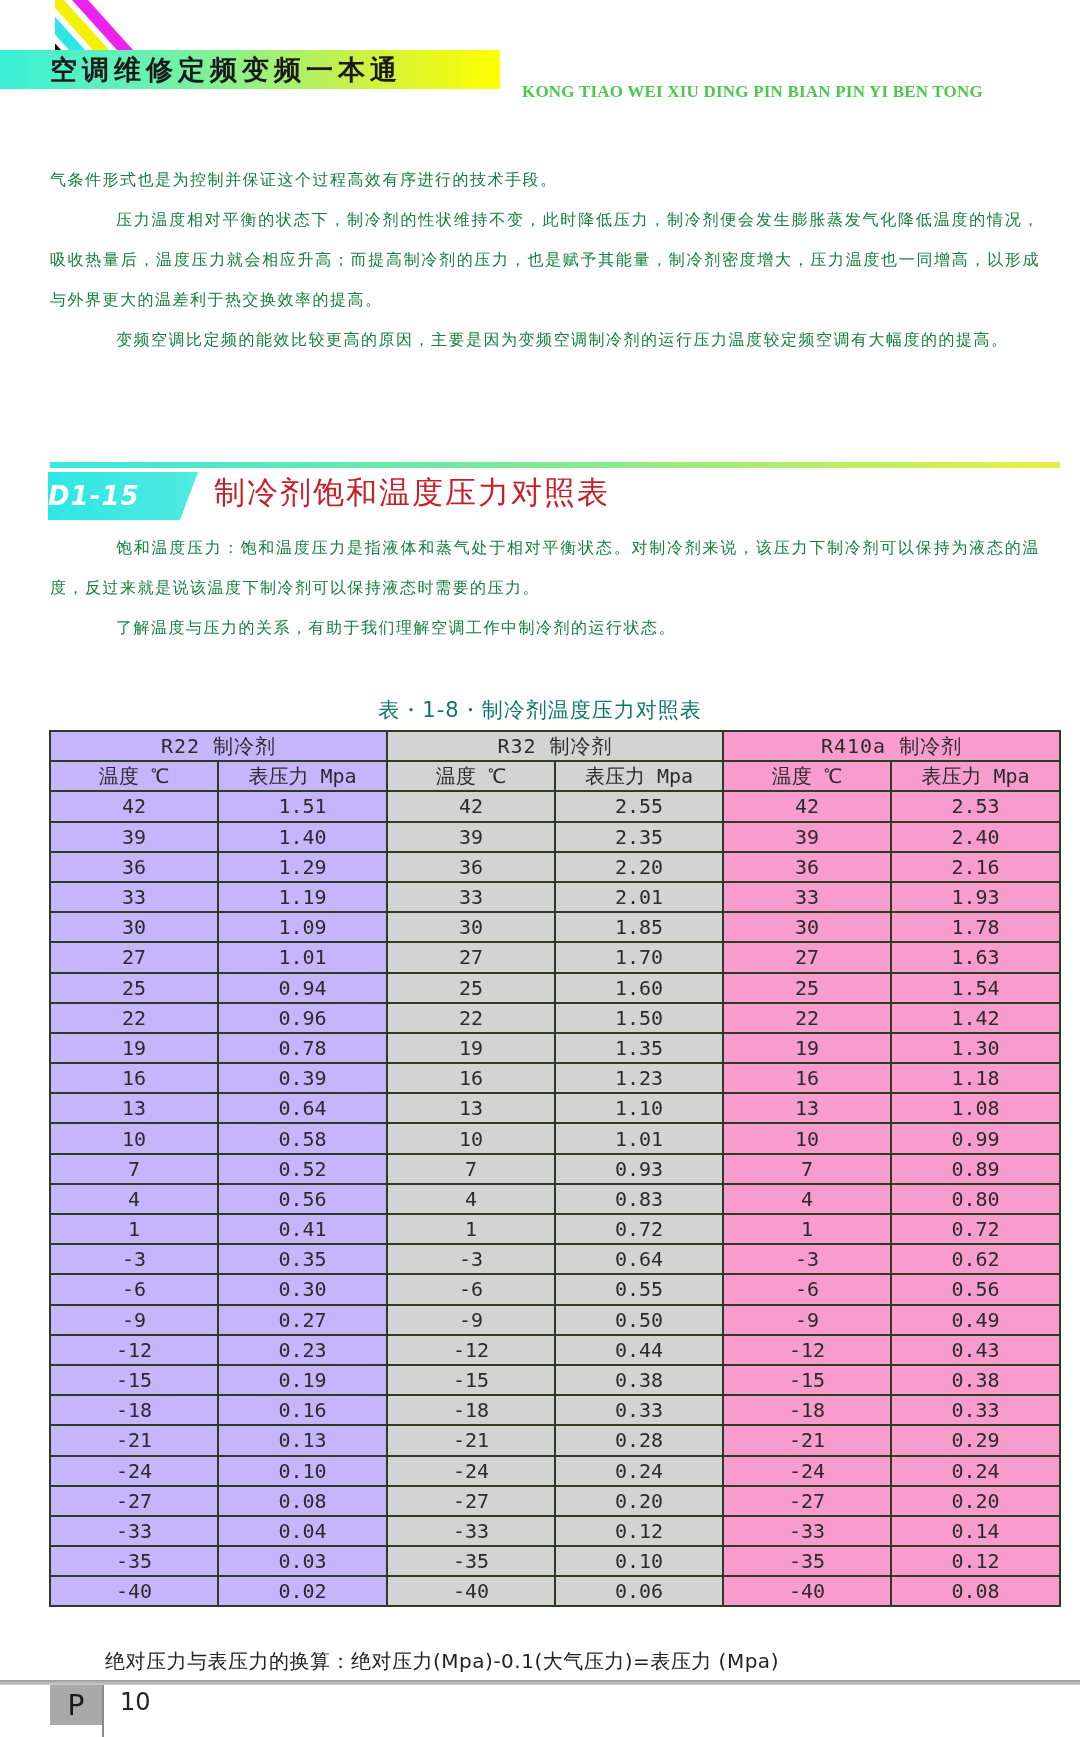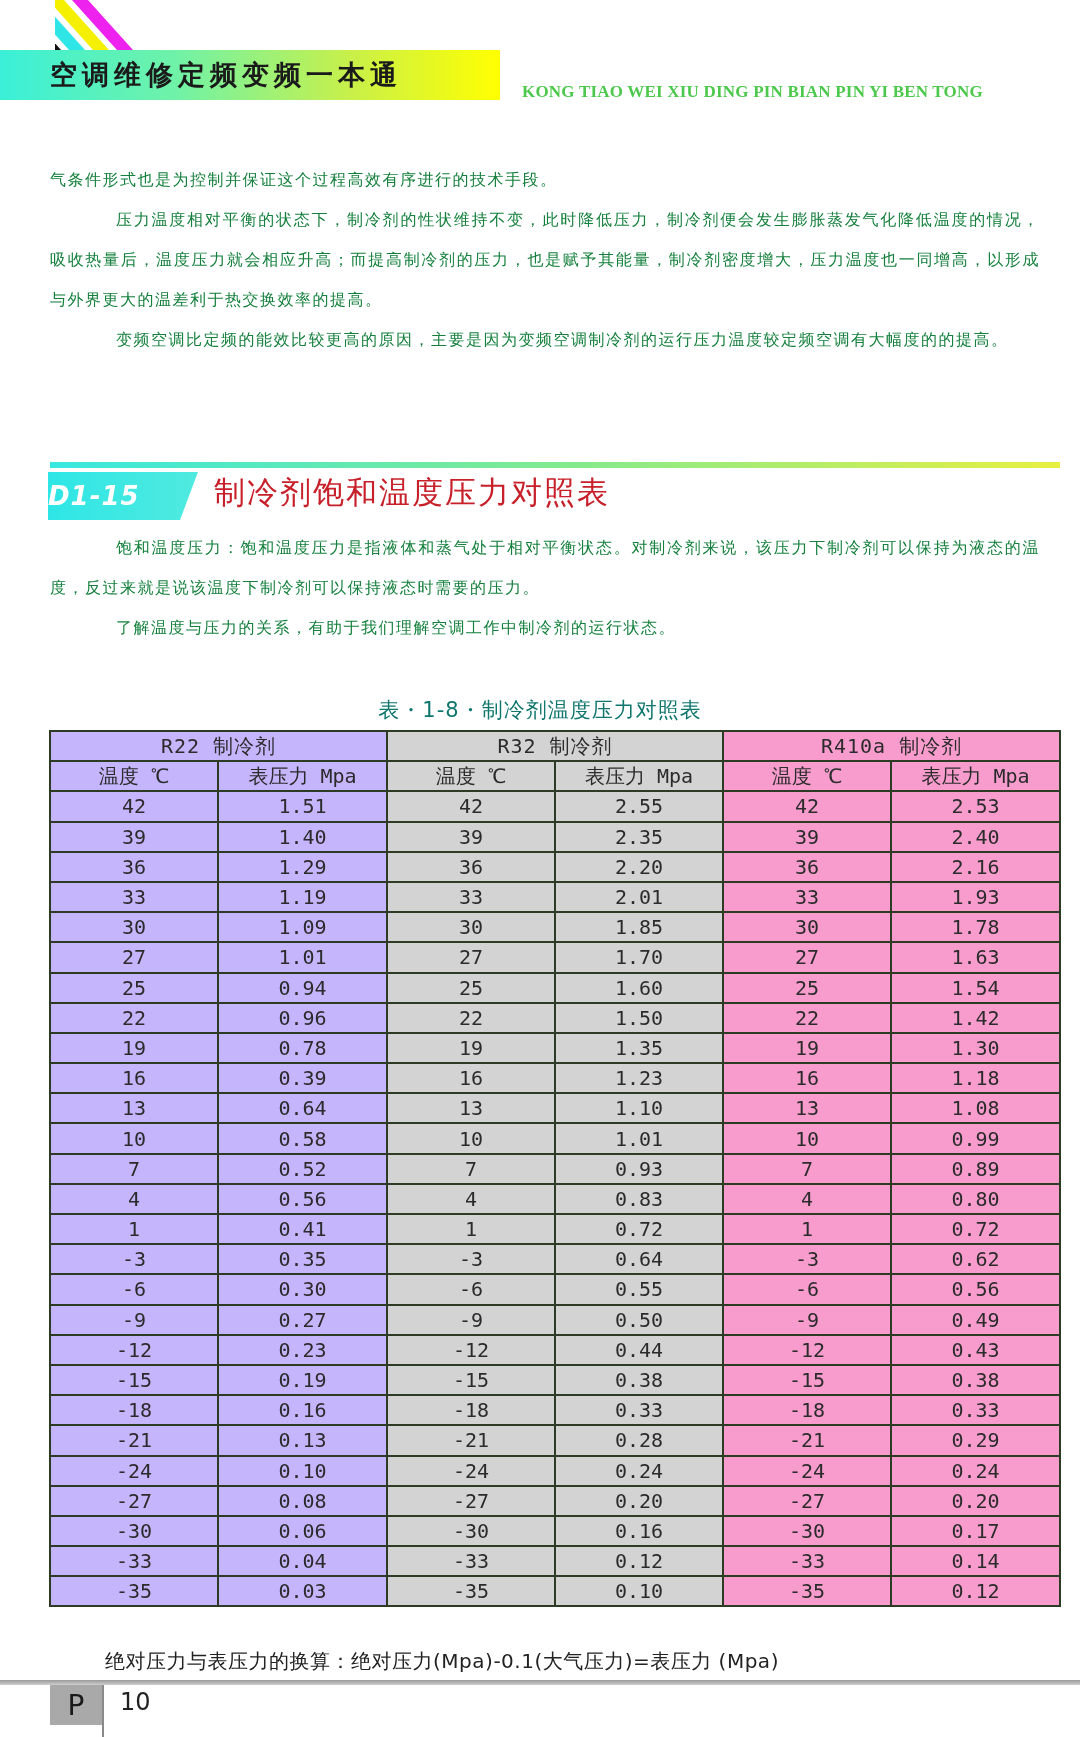--- a/index.html
+++ b/index.html
@@ -3,21 +3,21 @@
   <meta charset="utf-8">
   <style>
     * { box-sizing: border-box; margin: 0; padding: 0; }
     html, body { width: 1080px; height: 1737px; background: #ffffff; overflow: hidden; }
     body { position: relative; font-family: "DejaVu Sans", sans-serif; color: #1a1a1a; }
 
     
     .stripes { position: absolute; left: 55px; top: 0; width: 130px; height: 52px; overflow: hidden; }
     .stripe { position: absolute; top: -20px; width: 16px; height: 90px; transform: skewX(42deg); transform-origin: bottom left; }
     .header-bar {
-      position: absolute; left: 0; top: 50px; width: 500px; height: 50px;
+      position: absolute; left: 0; top: 50px; width: 500px; height: 39px;
       background: linear-gradient(90deg, #3af0d8 0%, #6ff2a8 35%, #c8f04a 70%, #ffff00 100%);
       display: flex; align-items: center; padding-left: 50px;
     }
     .header-title { font-family: "DejaVu Serif", serif; font-weight: bold; font-size: 27px; letter-spacing: 5px; color: #1a1a1a; }
     .header-pinyin {
       position: absolute; left: 522px; top: 82px;
       font-family: "Liberation Serif", serif; font-weight: bold; font-size: 17px;
       color: #4cc84c; letter-spacing: 0.2px; white-space: nowrap;
     }
 
@@ -309,43 +309,43 @@
         </tr>
         <tr>
           <td class="g">-27</td>
           <td class="g">0.08</td>
           <td class="s">-27</td>
           <td class="s">0.20</td>
           <td class="p">-27</td>
           <td class="p">0.20</td>
         </tr>
         <tr>
-          <td class="g">-30</td>
-          <td class="g">0.06</td>
-          <td class="s">-30</td>
-          <td class="s">0.16</td>
-          <td class="p">-30</td>
-          <td class="p">0.17</td>
-        </tr>
-        <tr>
           <td class="g">-33</td>
           <td class="g">0.04</td>
           <td class="s">-33</td>
           <td class="s">0.12</td>
           <td class="p">-33</td>
           <td class="p">0.14</td>
         </tr>
         <tr>
           <td class="g">-35</td>
           <td class="g">0.03</td>
           <td class="s">-35</td>
           <td class="s">0.10</td>
           <td class="p">-35</td>
           <td class="p">0.12</td>
         </tr>
+        <tr>
+          <td class="g">-40</td>
+          <td class="g">0.02</td>
+          <td class="s">-40</td>
+          <td class="s">0.06</td>
+          <td class="p">-40</td>
+          <td class="p">0.08</td>
+        </tr>
       </tbody>
   </table>
 </div>
 
 <div class="footnote">绝对压力与表压力的换算：绝对压力(Mpa)-0.1(大气压力)=表压力 (Mpa)</div>
 
 <div class="footer-rule"></div>
 <div class="page-p">
   <span>P</span>
 </div>

